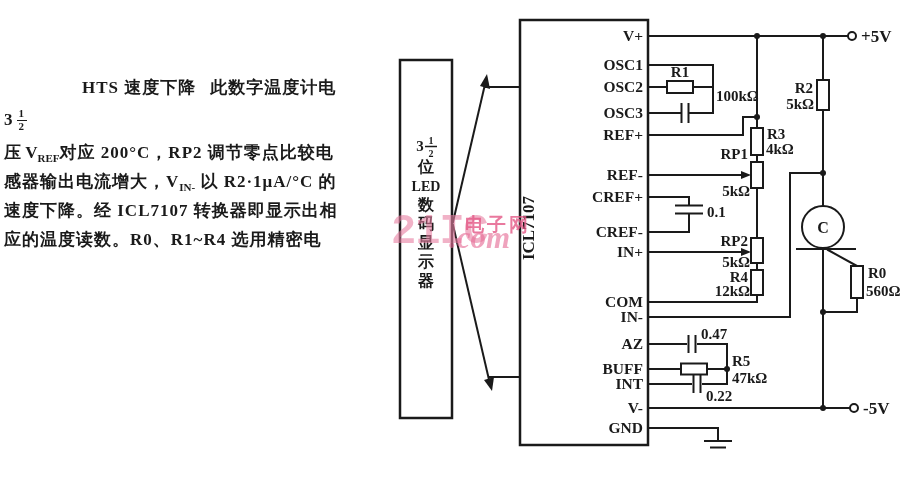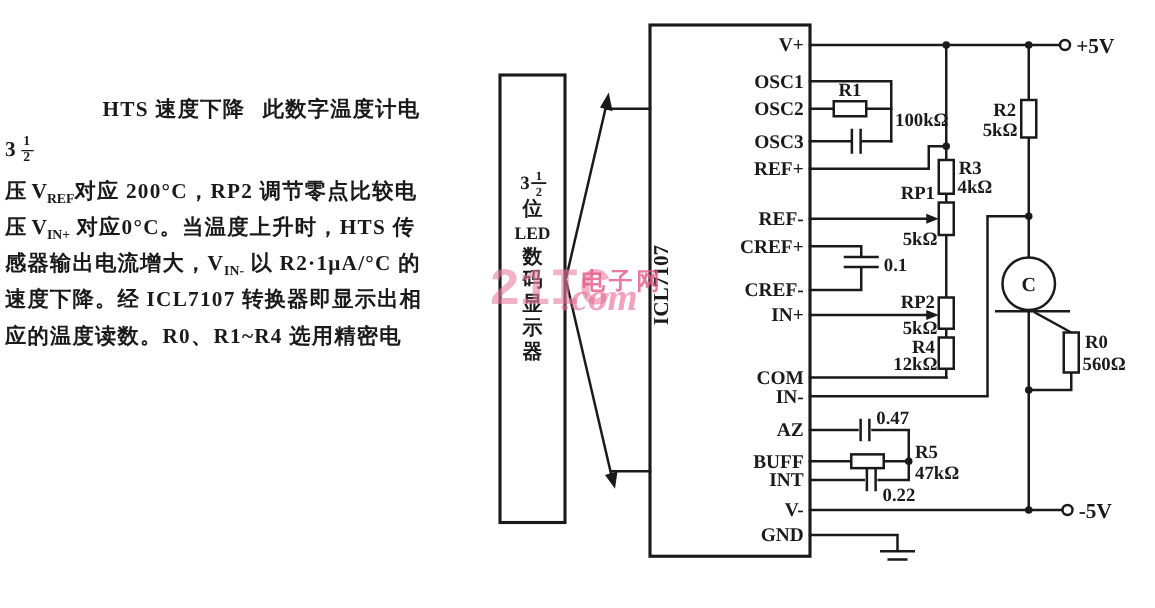--- a/index.html
+++ b/index.html
@@ -38,21 +38,20 @@
   <div id="para">
     <div class="pl indent"><span>HTS 速度下降</span><span class="hgap"></span><span>此数字温度计电</span></div>
     <div class="pl3">
         <span>3</span>
         <span class="frac">
           <span class="num">1</span>
           <span>2</span>
         </span>
       </div>
     <div class="pl"><span class="vi">压 V</span><sub>REF</sub><span>对应 200°C，RP2 调节零点比较电</span></div>
-    <div class="pl"><span class="vi">压 V</span><sub>IN+</sub><span> 对应0°C。当温度上升时，HTS 传</span></div>
     <div class="pl"><span>感器输出电流增大，V</span><sub>IN-</sub><span> 以 R2·1μA/°C 的</span></div>
     <div class="pl"><span>速度下降。经 ICL7107 转换器即显示出相</span></div>
     <div class="pl"><span>应的温度读数。R0、R1~R4 选用精密电</span></div>
   </div>
 
   <svg id="schem" width="924" height="486" viewBox="0 0 924 486">
     <g stroke="#1a1a1a" stroke-width="2" fill="none" stroke-linecap="square">
 
       <rect x="400" y="60" width="52" height="358" stroke-width="2.5"></rect>
 

